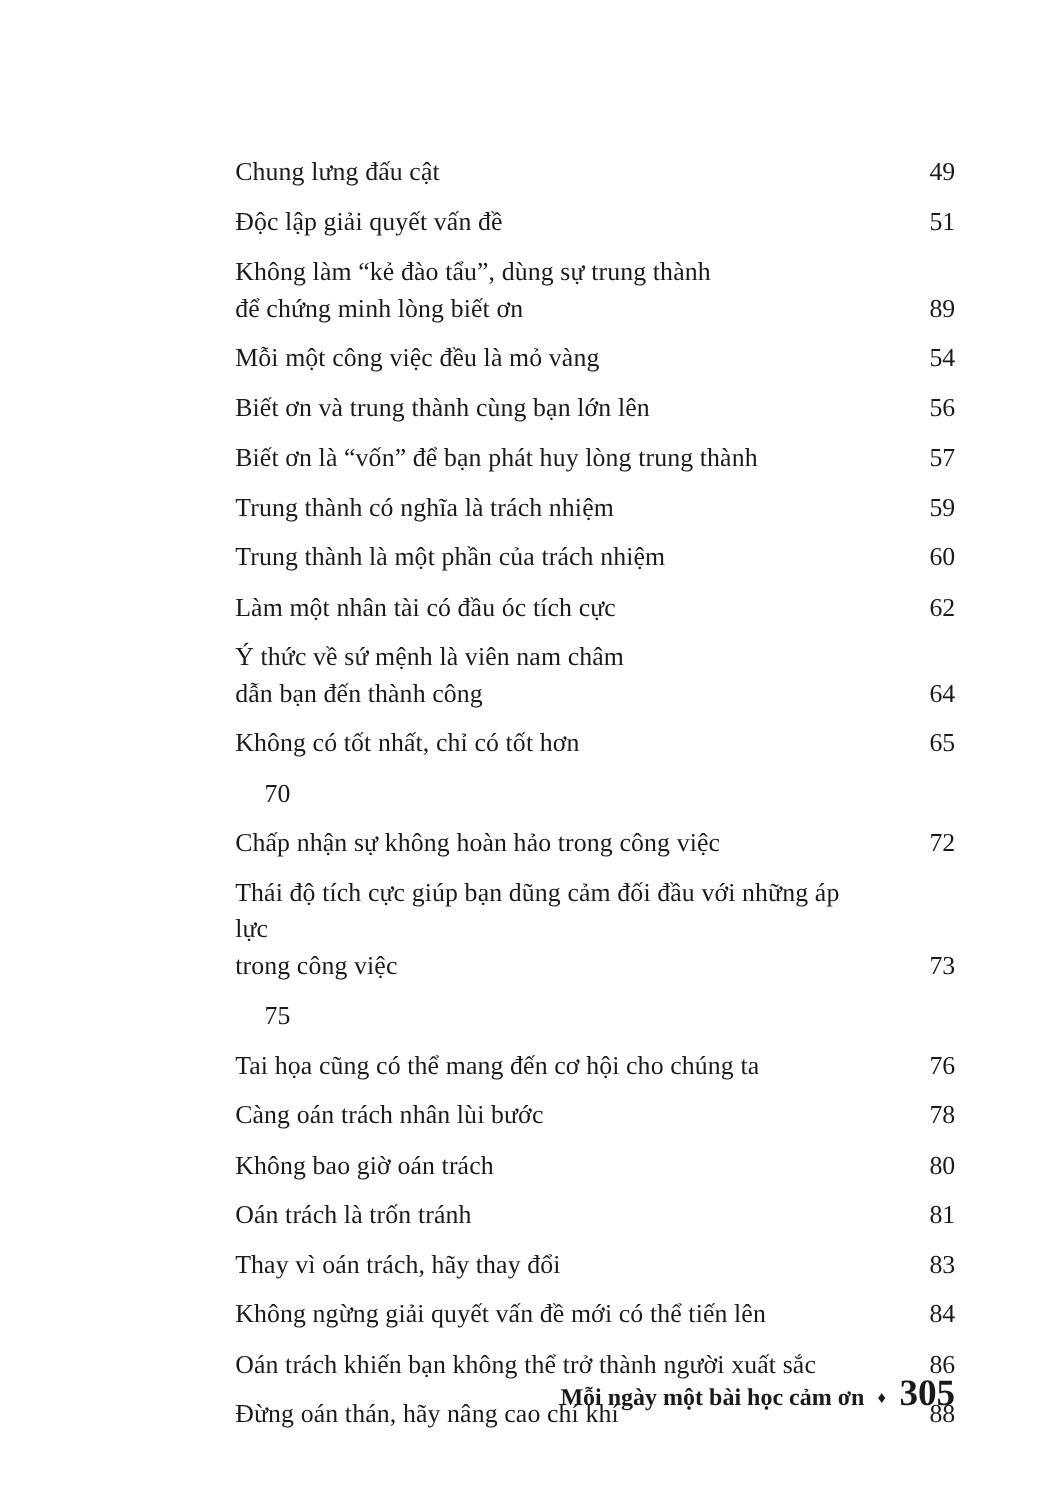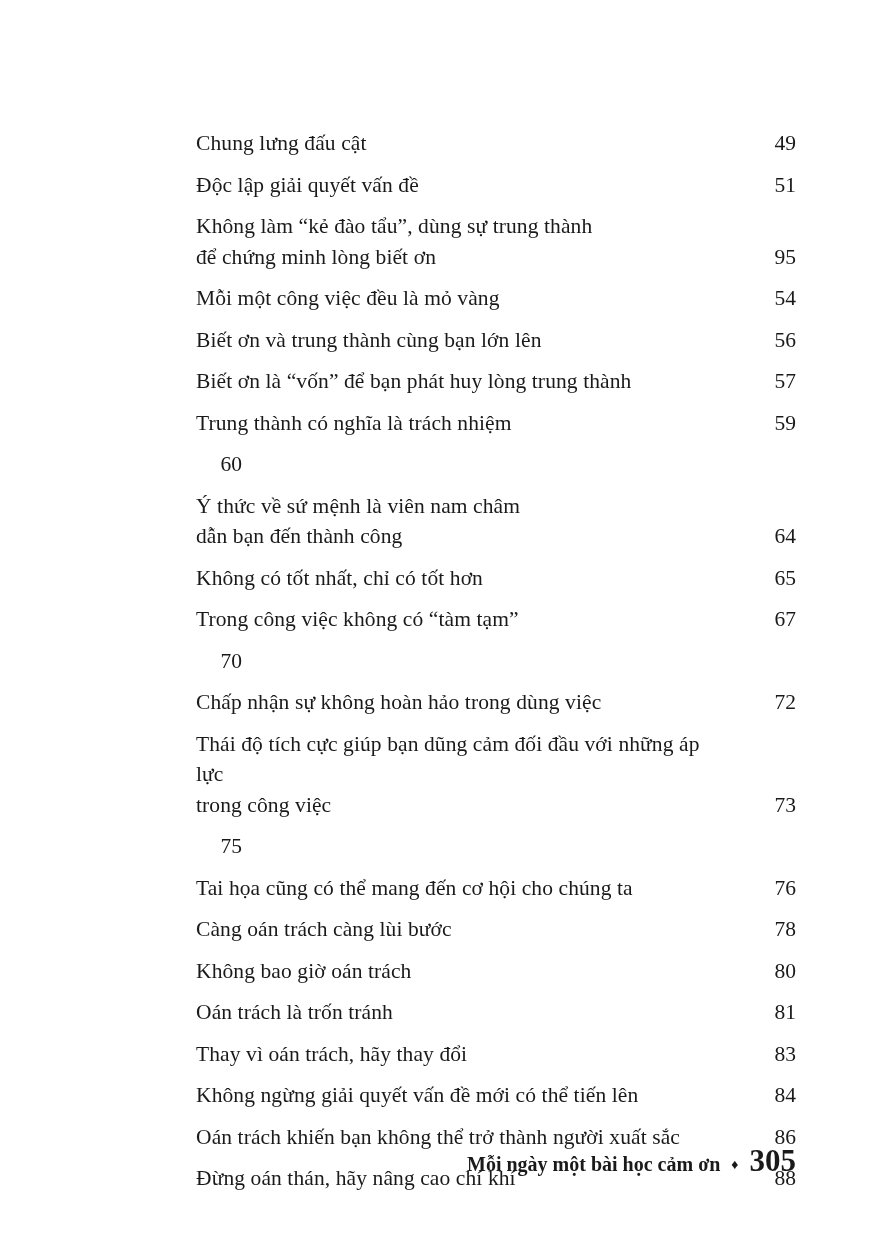--- a/index.html
+++ b/index.html
@@ -77,73 +77,74 @@
       <div class="toc-row">
         <div class="toc-title"><span>Chung lưng đấu cật</span></div>
         <div class="toc-page">49</div>
       </div>
       <div class="toc-row">
         <div class="toc-title"><span>Độc lập giải quyết vấn đề</span></div>
         <div class="toc-page">51</div>
       </div>
       <div class="toc-row two-line">
         <div class="toc-title"><span>Không làm “kẻ đào tẩu”, dùng sự trung thành</span><span class="line2">để chứng minh lòng biết ơn</span></div>
-        <div class="toc-page">95</div>
+        <div class="toc-page">89</div>
       </div>
       <div class="toc-row">
         <div class="toc-title"><span>Mỗi một công việc đều là mỏ vàng</span></div>
         <div class="toc-page">54</div>
       </div>
       <div class="toc-row">
         <div class="toc-title"><span>Biết ơn và trung thành cùng bạn lớn lên</span></div>
         <div class="toc-page">56</div>
       </div>
       <div class="toc-row">
         <div class="toc-title"><span>Biết ơn là “vốn” để bạn phát huy lòng trung thành</span></div>
         <div class="toc-page">57</div>
       </div>
       <div class="toc-row">
         <div class="toc-title"><span>Trung thành có nghĩa là trách nhiệm</span></div>
         <div class="toc-page">59</div>
       </div>
       <div class="toc-row">
+        <div class="toc-title"><span>Trung thành là một phần của trách nhiệm</span></div>
         <div class="toc-page">60</div>
+      </div>
+      <div class="toc-row">
+        <div class="toc-title"><span>Làm một nhân tài có đầu óc tích cực</span></div>
+        <div class="toc-page">62</div>
       </div>
       <div class="toc-row two-line">
         <div class="toc-title"><span>Ý thức về sứ mệnh là viên nam châm</span><span class="line2">dẫn bạn đến thành công</span></div>
         <div class="toc-page">64</div>
       </div>
       <div class="toc-row">
         <div class="toc-title"><span>Không có tốt nhất, chỉ có tốt hơn</span></div>
         <div class="toc-page">65</div>
       </div>
       <div class="toc-row">
-        <div class="toc-title"><span>Trong công việc không có “tàm tạm”</span></div>
-        <div class="toc-page">67</div>
-      </div>
-      <div class="toc-row">
         <div class="toc-page">70</div>
       </div>
       <div class="toc-row">
-        <div class="toc-title"><span>Chấp nhận sự không hoàn hảo trong dùng việc</span></div>
+        <div class="toc-title"><span>Chấp nhận sự không hoàn hảo trong công việc</span></div>
         <div class="toc-page">72</div>
       </div>
       <div class="toc-row two-line">
         <div class="toc-title"><span>Thái độ tích cực giúp bạn dũng cảm đối đầu với những áp lực</span><span class="line2">trong công việc</span></div>
         <div class="toc-page">73</div>
       </div>
       <div class="toc-row">
         <div class="toc-page">75</div>
       </div>
       <div class="toc-row">
         <div class="toc-title"><span>Tai họa cũng có thể mang đến cơ hội cho chúng ta</span></div>
         <div class="toc-page">76</div>
       </div>
       <div class="toc-row">
-        <div class="toc-title"><span>Càng oán trách càng lùi bước</span></div>
+        <div class="toc-title"><span>Càng oán trách nhân lùi bước</span></div>
         <div class="toc-page">78</div>
       </div>
       <div class="toc-row">
         <div class="toc-title"><span>Không bao giờ oán trách</span></div>
         <div class="toc-page">80</div>
       </div>
       <div class="toc-row">
         <div class="toc-title"><span>Oán trách là trốn tránh</span></div>
         <div class="toc-page">81</div>
       </div>

